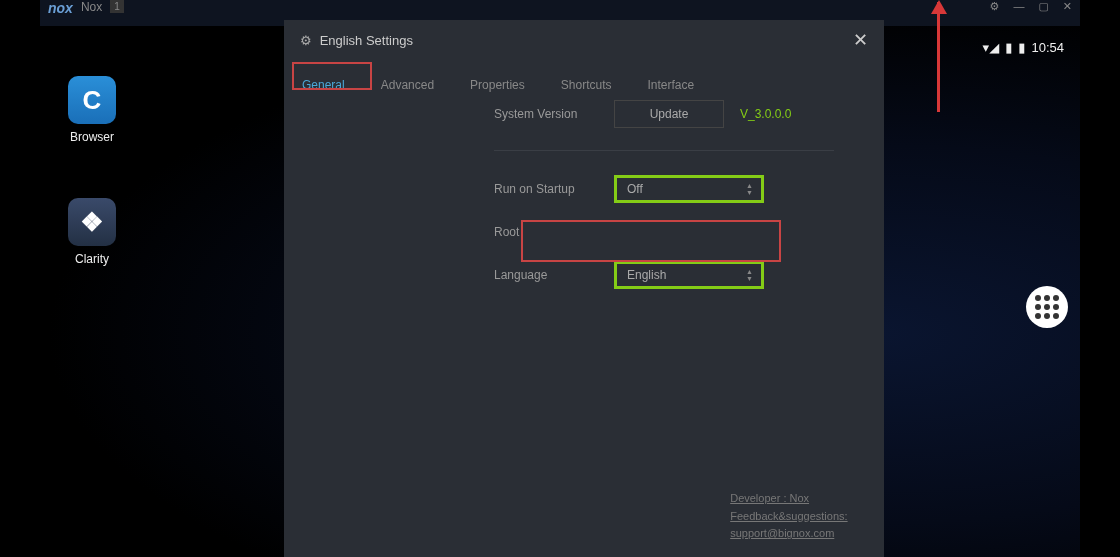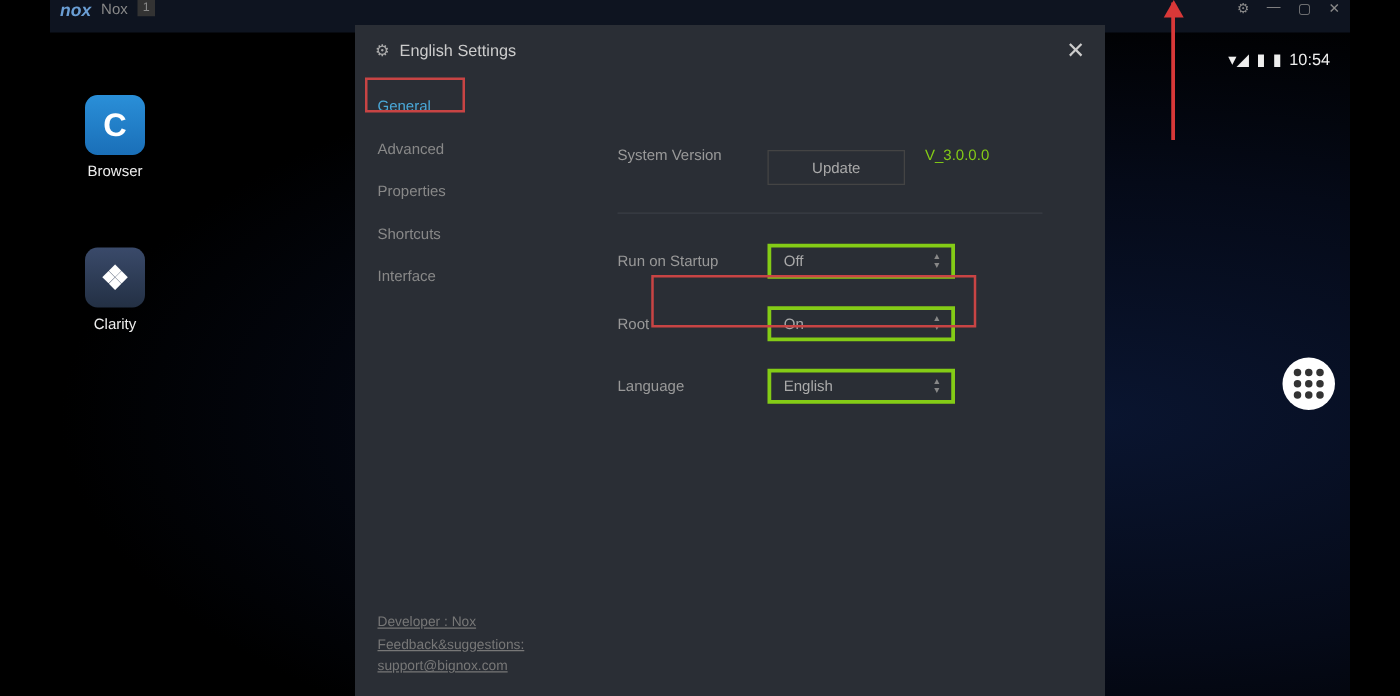--- a/index.html
+++ b/index.html
@@ -122,21 +122,21 @@
   font-size: 18px;
   cursor: pointer;
 }
 .dialog-body {
   display: flex;
   flex: 1;
 }
 .sidebar {
   width: 130px;
   display: flex;
-  flex-direction: column;
+  flex-direction: row;
   padding-top: 8px;
 }
 .sidebar-item {
   padding: 10px 18px;
   font-size: 12px;
   color: #888;
   cursor: pointer;
 }
 .sidebar-item.active {
   color: #4aa8d8;
@@ -162,21 +162,20 @@
 }
 .row .label { width: 120px; }
 .update-btn {
   width: 110px;
   height: 28px;
   background: transparent;
   border: 1px solid #444;
   color: #aaa;
   font-size: 12px;
   cursor: pointer;
-  margin-top: 20px;
 }
 .version { margin-left: 16px; color: #84cc16; }
 .divider { border-top: 1px solid #3a3e45; margin: 8px 0 24px; }
 .select-box {
   width: 150px;
   height: 28px;
   border: 3px solid #84cc16;
   background: transparent;
   display: flex;
   align-items: center;
@@ -324,27 +323,20 @@
         <div class="select-box">
           <span>Off</span>
           <span class="spinner">
               <span>▲</span>
               <span>▼</span>
             </span>
         </div>
       </div>
       <div class="row" style="position:relative;">
         <div class="label">Root</div>
-        <div class="select-box">
-          <span>On</span>
-          <span class="spinner">
-              <span>▲</span>
-              <span>▼</span>
-            </span>
-        </div>
       </div>
       <div class="row">
         <div class="label">Language</div>
         <div class="select-box">
           <span>English</span>
           <span class="spinner">
               <span>▲</span>
               <span>▼</span>
             </span>
         </div>

